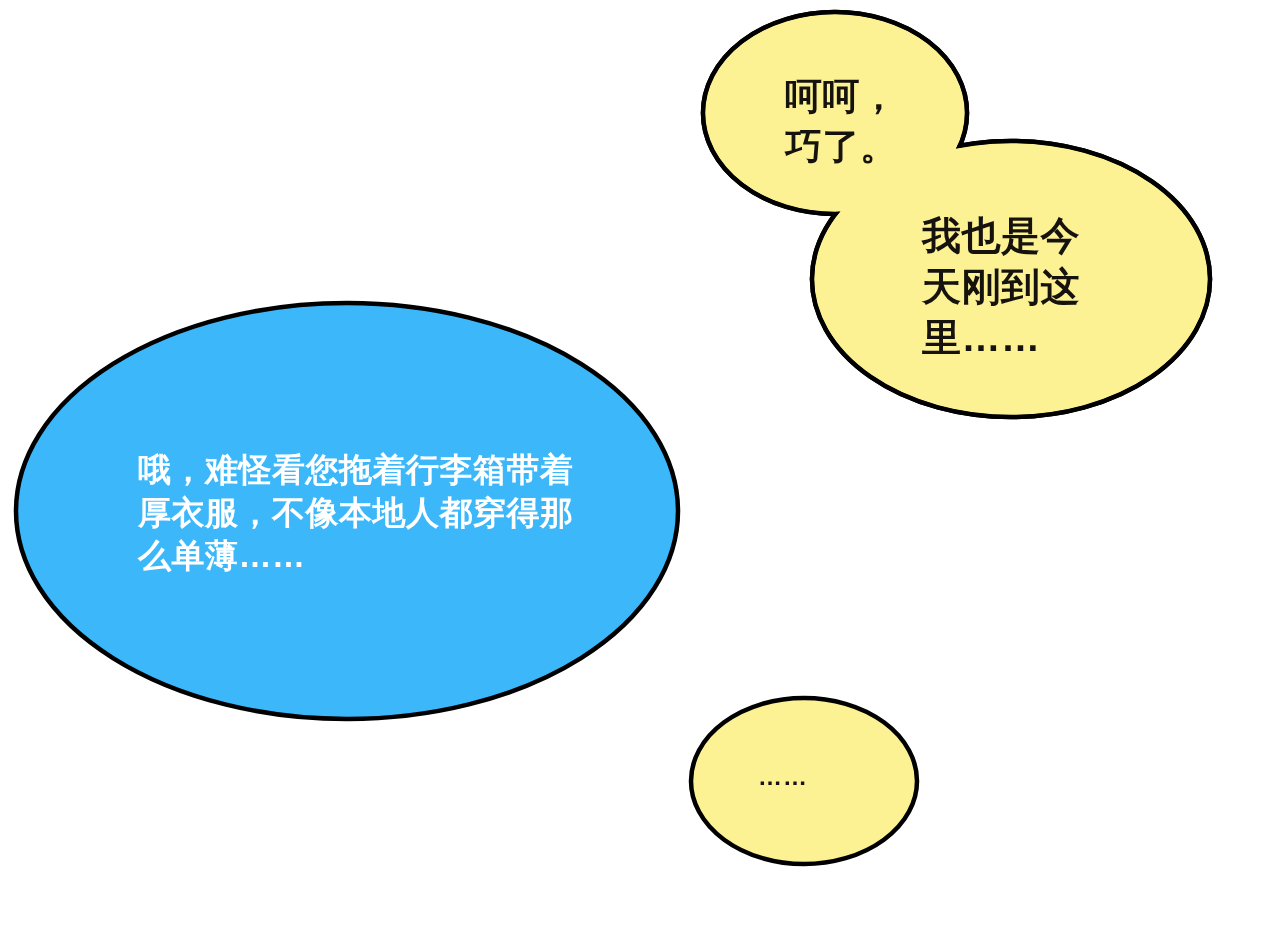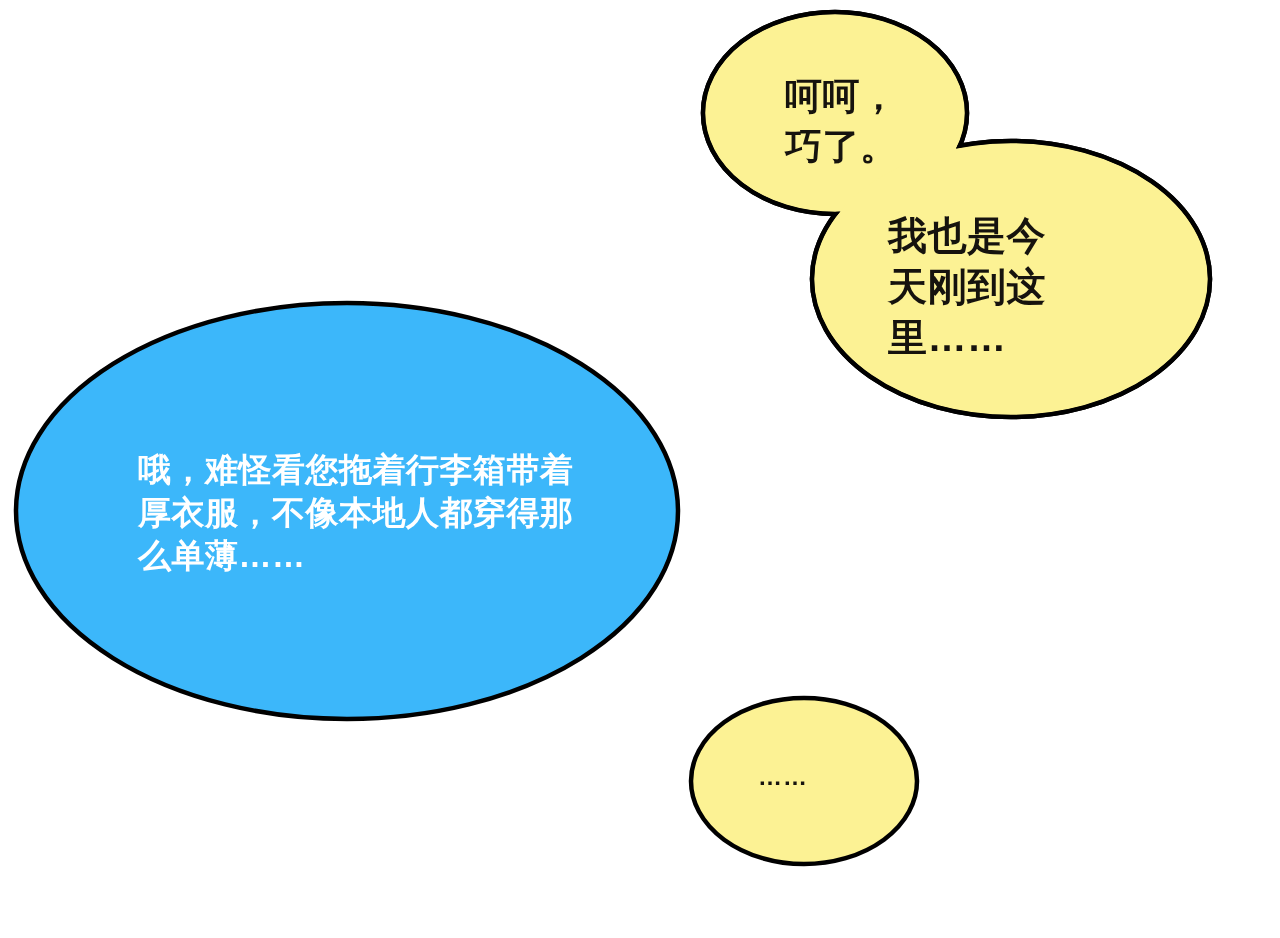--- a/index.html
+++ b/index.html
@@ -43,21 +43,21 @@
   #text-yellow-1 {
     left: 785px;
     top: 72px;
     width: 170px;
     font-size: 37px;
     line-height: 50px;
     color: #16130e;
   }
   
   #text-yellow-2 {
-    left: 888px;
+    left: 922px;
     top: 210px;
     width: 200px;
     font-size: 39px;
     line-height: 51px;
     color: #16130e;
   }
   
   #text-yellow-3 {
     left: 758px;
     top: 762px;

